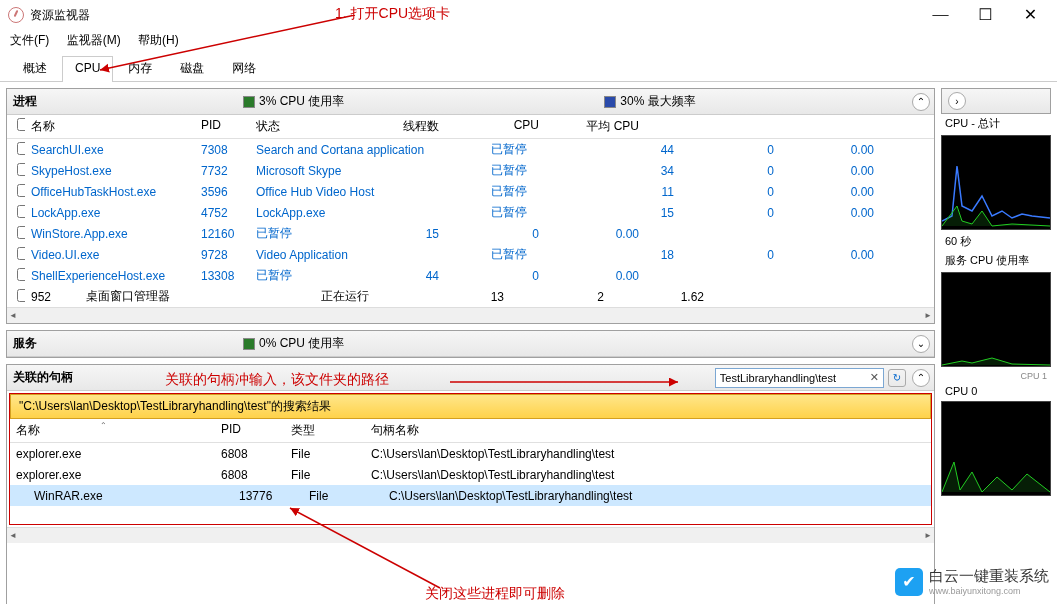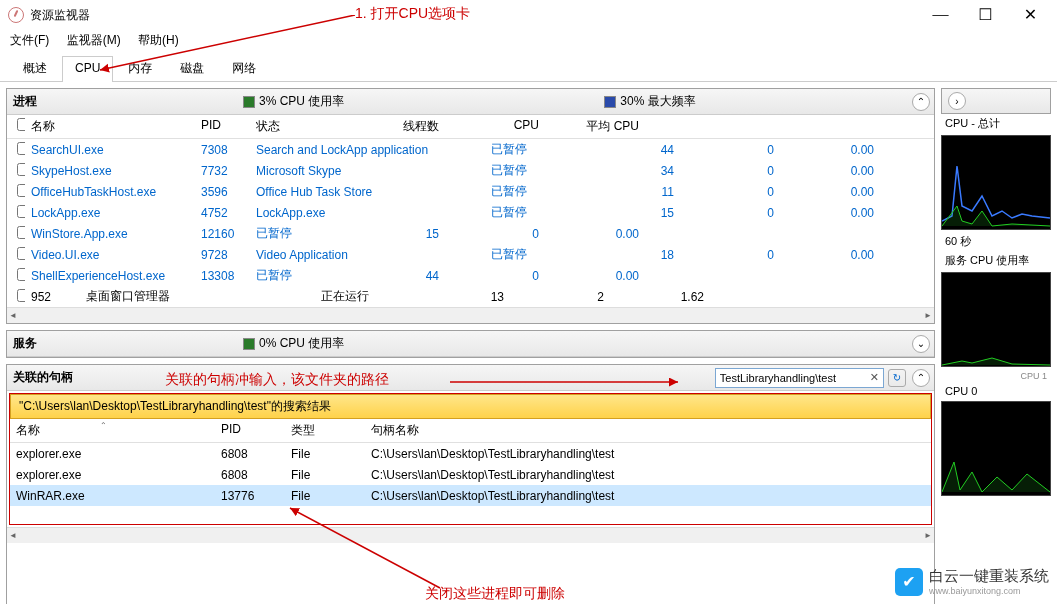--- a/index.html
+++ b/index.html
@@ -23,21 +23,21 @@
 .phead .ptitle { font-weight:bold; width: 230px; }
 .pmeter { display:flex; align-items:center; gap:4px; }
 .msq { width:12px; height:12px; border:1px solid #888; display:inline-block; }
 .msq.g { background:#2a7a2a; }
 .msq.b { background:#2a4aaa; }
 .coll { position:absolute; right:4px; width:18px; height:18px; border:1px solid #aaa; border-radius:50%; display:flex; align-items:center; justify-content:center; background:#fff; font-size:10px; }
 .colhead { display:flex; font-size:12px; background:#fff; border-bottom:1px solid #e0e0e0; }
 .colhead div, .row div { padding: 3px 6px; overflow:hidden; white-space:nowrap; text-overflow:ellipsis; }
 .row { display:flex; font-size:12px; height:21px; align-items:center; }
 .row.blue { color:#0066cc; }
-.row.sel { background:#cde8ff; }
+.row.sel { background:#cde8ff;padding-left:18px; }
 .cb { width:18px; flex:none; }
 .cb input { margin-left:4px; }
 .pbody { background:#fff; max-height:170px; overflow:auto; position:relative; }
 .hscroll { height:16px; background:#f0f0f0; border-top:1px solid #ddd; position:relative; }
 .hscroll::before, .hscroll::after { content:'◄'; font-size:8px; color:#666; position:absolute; top:3px; left:2px; }
 .hscroll::after { content:'►'; left:auto; right:2px; }
 .searchbox { position:absolute; right:50px; display:flex; align-items:center; border:1px solid #7ba7d3; background:#fff; height:20px; }
 .searchbox input { border:none; outline:none; font-size:11px; padding:0 4px; width:150px; }
 .searchbox .xbtn { padding:0 4px; color:#555; font-size:11px; }
 .reficon { position:absolute; right:28px; width:18px; height:18px; border:1px solid #aaa; border-radius:3px; display:flex; align-items:center; justify-content:center; font-size:10px; color:#06c; }
@@ -106,41 +106,41 @@
         <div style="width:95px">状态</div>
         <div style="width:100px;text-align:right">线程数</div>
         <div style="width:100px;text-align:right">CPU</div>
         <div style="width:100px;text-align:right">平均 CPU</div>
       </div>
       <div class="pbody" id="proc-rows">
           <div class="row blue">
             <div class="cb"><input type="checkbox" style=""></div>
   <div style="width:170px">SearchUI.exe</div>
             <div style="width:55px">7308</div>
-  <div style="width:235px">Search and LockApp application</div>
+  <div style="width:235px">Search and Cortana application</div>
             <div style="width:95px">已暂停</div>
   <div style="width:100px;text-align:right">44</div>
   <div style="width:100px;text-align:right">0</div>
   <div style="width:100px;text-align:right">0.00</div>
           </div>
           <div class="row blue">
             <div class="cb"><input type="checkbox" style=""></div>
   <div style="width:170px">SkypeHost.exe</div>
             <div style="width:55px">7732</div>
   <div style="width:235px">Microsoft Skype</div>
             <div style="width:95px">已暂停</div>
   <div style="width:100px;text-align:right">34</div>
   <div style="width:100px;text-align:right">0</div>
   <div style="width:100px;text-align:right">0.00</div>
           </div>
           <div class="row blue">
             <div class="cb"><input type="checkbox" style=""></div>
   <div style="width:170px">OfficeHubTaskHost.exe</div>
             <div style="width:55px">3596</div>
-  <div style="width:235px">Office Hub Task Store</div>
+  <div style="width:235px">Office Hub Video Host</div>
             <div style="width:95px">已暂停</div>
   <div style="width:100px;text-align:right">11</div>
   <div style="width:100px;text-align:right">0</div>
   <div style="width:100px;text-align:right">0.00</div>
           </div>
           <div class="row blue">
             <div class="cb"><input type="checkbox" style=""></div>
   <div style="width:170px">LockApp.exe</div>
             <div style="width:55px">4752</div>
   <div style="width:235px">LockApp.exe</div>
@@ -262,21 +262,21 @@
           <polyline points="0,92 20,88 30,90 50,85 70,91 108,92" stroke="#2c2" fill="rgba(40,200,40,0.15)" stroke-width="1"></polyline>
         </svg></div>
     <div class="chartlbl" style="text-align:right;font-size:9px;color:#888">CPU 1</div>
     <div class="chartlbl">CPU 0</div>
     <div class="chart"><svg width="100%" height="100%">
           <polyline points="0,90 12,60 18,88 30,70 40,90 55,75 70,88 85,72 108,90" stroke="#2c2" fill="rgba(40,200,40,0.15)" stroke-width="1"></polyline>
         </svg></div>
   </div>
 </div>
 
-<div class="anno" style="left:355px; top:5px">1. 打开CPU选项卡</div>
+<div class="anno" style="left:335px; top:5px">1. 打开CPU选项卡</div>
 <svg class="arrow" style="left:95px; top:15px" width="265" height="60">
     <defs>
       <marker id="ah" markerWidth="8" markerHeight="8" refX="6" refY="3" orient="auto">
         <path d="M0,0 L6,3 L0,6 Z" fill="#cc0000"></path>
       </marker>
     </defs>
     <line x1="260" y1="0" x2="5" y2="55" stroke="#cc0000" stroke-width="1.5" marker-end="url(#ah)"></line>
   </svg>
 
 <div class="anno" style="left:165px; top:371px">关联的句柄冲输入，该文件夹的路径</div>

